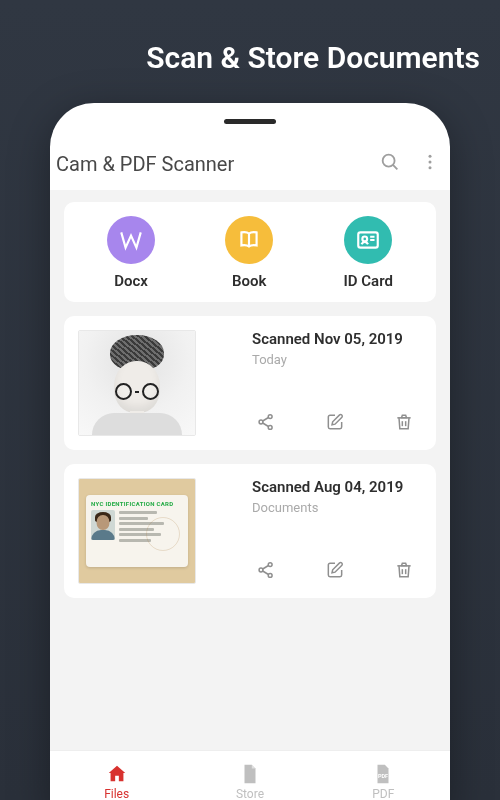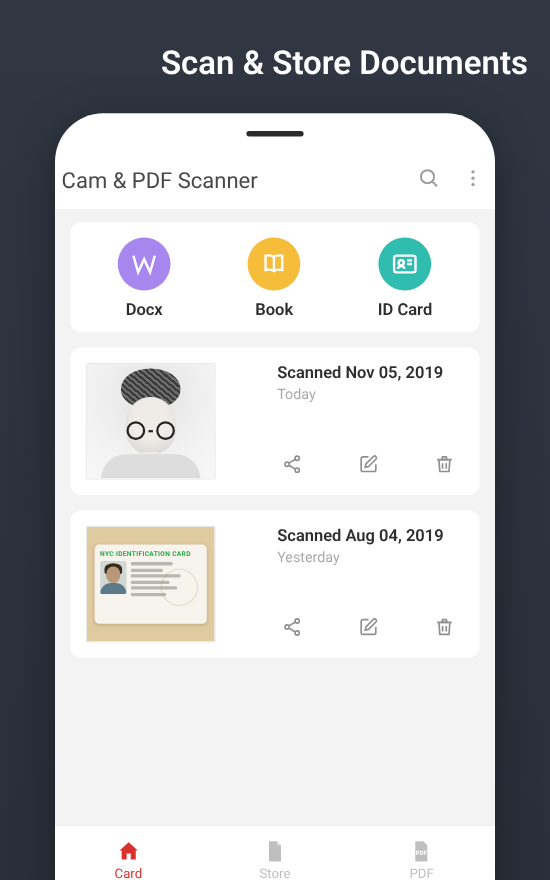--- a/index.html
+++ b/index.html
@@ -332,21 +332,21 @@
                 <div class="idline" style="width:65%"></div>
                 <div class="idline" style="width:50%"></div>
               </div>
             </div>
             <div class="idseal"></div>
           </div>
         </div>
       </div>
       <div class="card-body">
         <div class="card-title">Scanned Aug 04, 2019</div>
-        <div class="card-sub">Yesterday</div>
+        <div class="card-sub">Documents</div>
         <div class="card-actions">
           <div class="act">
             <svg width="20" height="20" viewBox="0 0 24 24" fill="none" stroke="currentColor" stroke-width="1.8">
                 <circle cx="17" cy="5.5" r="2.3"></circle>
                 <circle cx="6" cy="12" r="2.3"></circle>
                 <circle cx="17" cy="18.5" r="2.3"></circle>
                 <line x1="8" y1="10.8" x2="15" y2="6.6"></line>
                 <line x1="8" y1="13.2" x2="15" y2="17.4"></line>
               </svg>
           </div>
@@ -369,21 +369,21 @@
       </div>
     </div>
 
   </div>
 
   <div class="bottombar">
     <div class="tab active">
       <svg width="22" height="22" viewBox="0 0 24 24" fill="currentColor">
           <path d="M12 3l9 8h-2v9h-5v-6h-4v6H5v-9H3z"></path>
         </svg>
-      <span>Card</span>
+      <span>Files</span>
     </div>
     <div class="tab">
       <svg width="22" height="22" viewBox="0 0 24 24" fill="currentColor">
           <path d="M6 2h8l4 4v16H6z"></path>
           <path d="M14 2v4h4" fill="#fff" opacity="0.5"></path>
         </svg>
       <span>Store</span>
     </div>
     <div class="tab">
       <svg width="22" height="22" viewBox="0 0 24 24" fill="currentColor">

